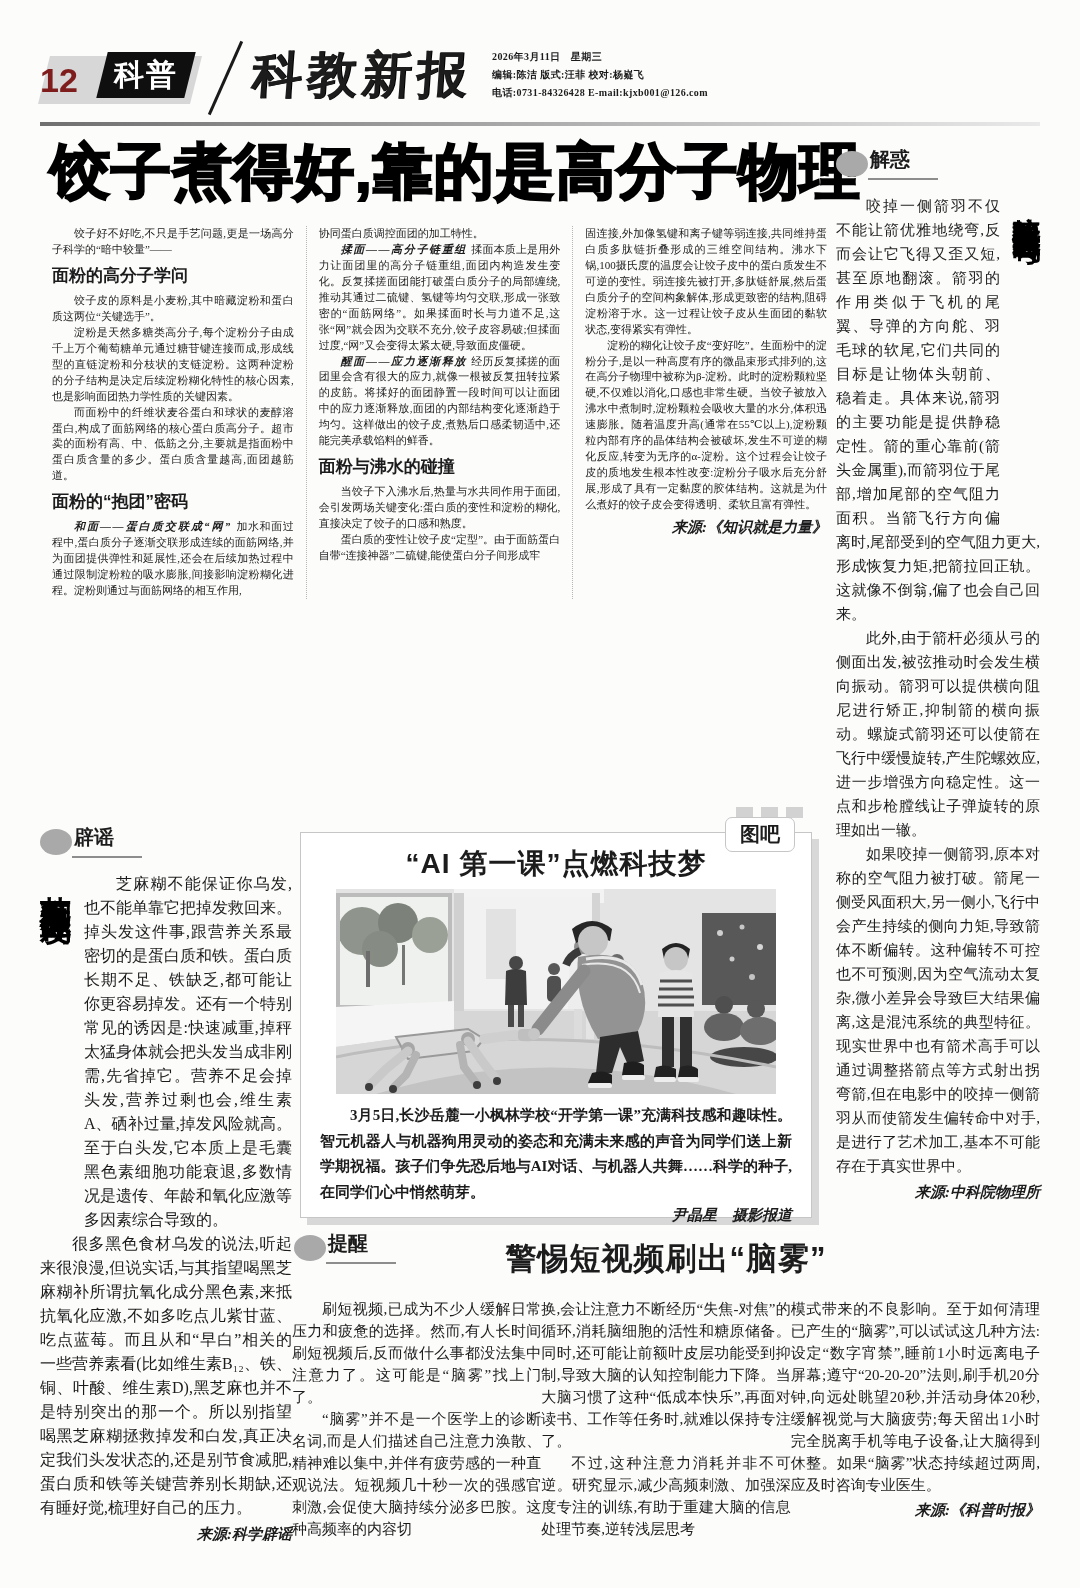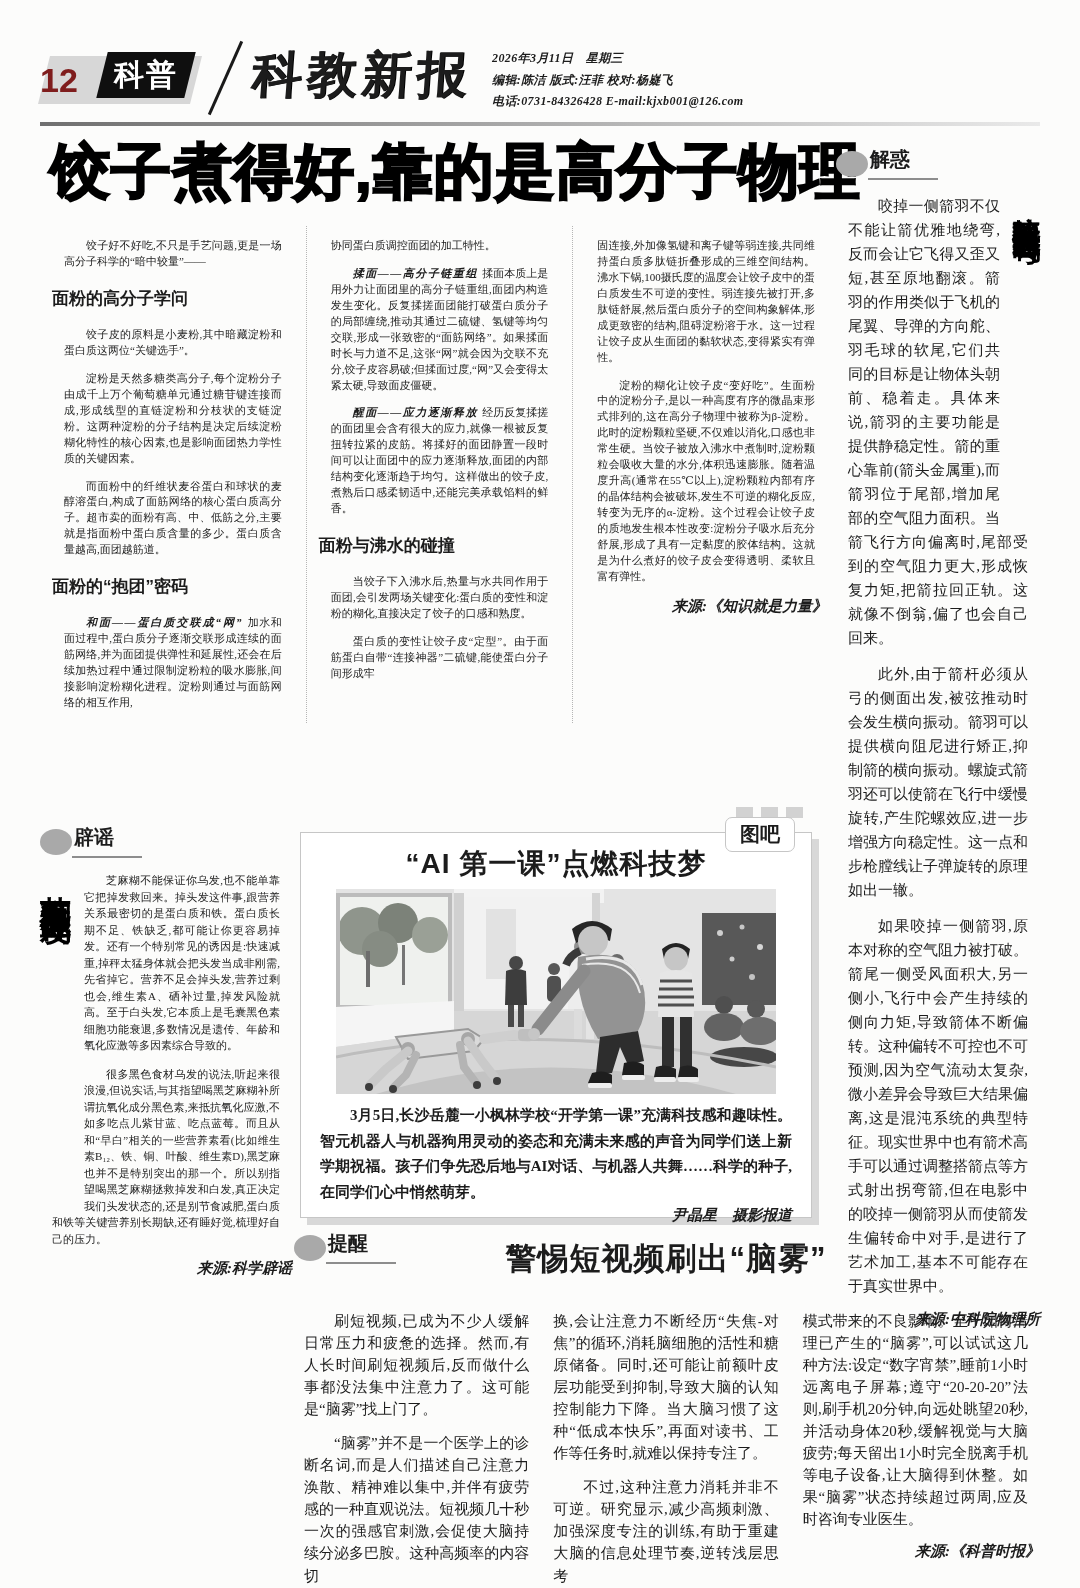--- a/index.html
+++ b/index.html
@@ -9,34 +9,34 @@
 
   
   .header{position:absolute;left:40px;top:42px;width:1000px;height:78px}
   .badge{position:absolute;left:0;top:10px;width:170px;height:56px}
   .badge-bg{position:absolute;left:4px;top:4px;width:152px;height:48px;background:#d7d7d7;transform:skewX(-14deg)}
   .page-num{position:absolute;left:0;top:4px;font:900 34px/48px "Liberation Sans",sans-serif;color:#7f1d1d}
   .section-box{position:absolute;left:62px;top:0;background:#0f0f0f;color:#fff;padding:0 12px;transform:skewX(-14deg);font:900 30px/46px "Liberation Sans",sans-serif}
   .section-box span{display:inline-block;transform:skewX(14deg);letter-spacing:2px}
   .diag{position:absolute;left:184px;top:-4px;width:3px;height:80px;background:#1a1a1a;transform:rotate(24deg)}
   .masthead-title{position:absolute;left:212px;top:4px;font-weight:900;font-size:50px;line-height:58px;letter-spacing:5px;transform:skewX(-4deg);text-shadow:1px 0 #000}
-  .mast-info{position:absolute;left:452px;top:6px;font-weight:700;font-size:12px;line-height:1.8;letter-spacing:.4px;font-style:italic}
+  .mast-info{position:absolute;left:452px;top:6px;font-weight:700;font-size:10px;line-height:1.8;letter-spacing:.4px;}
   .header-rule{position:absolute;left:40px;top:122px;width:1000px;height:4px;background:linear-gradient(90deg,#6f6f6f,#e9e9e9)}
 
   
   .headline{position:absolute;left:50px;top:136px;white-space:nowrap;color:#000;
             font:900 60px/72px "Liberation Sans","DejaVu Sans",sans-serif;letter-spacing:1px;-webkit-text-stroke:2.2px #000}
   .main-cols{position:absolute;left:52px;top:226px;width:775px;display:flex}
   .col{flex:1;padding:0 12px}
   .col:first-child{padding-left:0}
   .col:last-child{padding-right:0}
   .col + .col{border-left:1px dotted #b5b5b5}
 
   
-  .p{text-align:justify;text-indent:2em;margin:12px}
+  .p{text-align:justify;text-indent:2em;margin:0}
   .p.cont{text-indent:0}
   .col .p{font-size:11px;line-height:1.45}
   .subhead{text-align:left;font:700 17px/1.95 "Liberation Sans",sans-serif;margin:1px 0}
   .lead{font-weight:700;font-style:italic;letter-spacing:1.5px}
   .source{text-align:right;font-style:italic;font-weight:700;font-size:15px;margin-top:5px}
 
   
   .sec-head{display:flex;align-items:flex-end;}
   .sec-dot{width:32px;height:26px;border-radius:50%;background:#a9a9a9;flex:none;margin-bottom:3px}
   .sec-label{font:700 20px/1.3 "Liberation Sans",sans-serif;border-bottom:2px solid #8d8d8d;padding:0 28px 6px 2px}
@@ -47,21 +47,21 @@
   .v-left{float:left;font-size:31px;height:338px;padding-right:13px;letter-spacing:2px}
 
   
   .sidebar{position:absolute;left:836px;top:146px;width:204px}
   .sidebar .sec-head{margin-bottom:14px}
   .sidebar .p{font-size:15px;line-height:1.6}
 
   
   .piyao{position:absolute;left:40px;top:824px;width:252px}
   .piyao .sec-head{margin-bottom:14px}
-  .piyao .p{font-size:11px;line-height:1.5}
+  .piyao .p{font-size:16px;line-height:1.5}
 
   
   .photo-box{position:absolute;left:300px;top:832px;width:512px;height:386px;background:#fff;border:1px solid #c6c6c6;box-shadow:7px 7px 0 #d8d8d8}
   .tab-squares{position:absolute;top:-26px;right:8px;display:flex;gap:8px}
   .tab-squares span{width:17px;height:11px;background:#d2d2d2}
   .photo-tab{position:absolute;top:-16px;right:16px;background:#fff;border:1px solid #c6c6c6;border-radius:7px;padding:3px 14px;font:700 20px "Liberation Sans",sans-serif}
   .photo-title{text-align:center;margin:12px 0 6px;font:700 28px "Liberation Sans",sans-serif;letter-spacing:1px}
   .photo{display:block;margin:0 auto;width:440px;height:205px;background:#d6d6d6}
   .caption{width:472px;margin:9px auto 0;font-size:15px;line-height:1.7;font-weight:600;text-align:justify;text-indent:2em}
   .credit{width:472px;margin:1px auto 0;text-align:right;font-style:italic;font-weight:600;font-size:15px}

